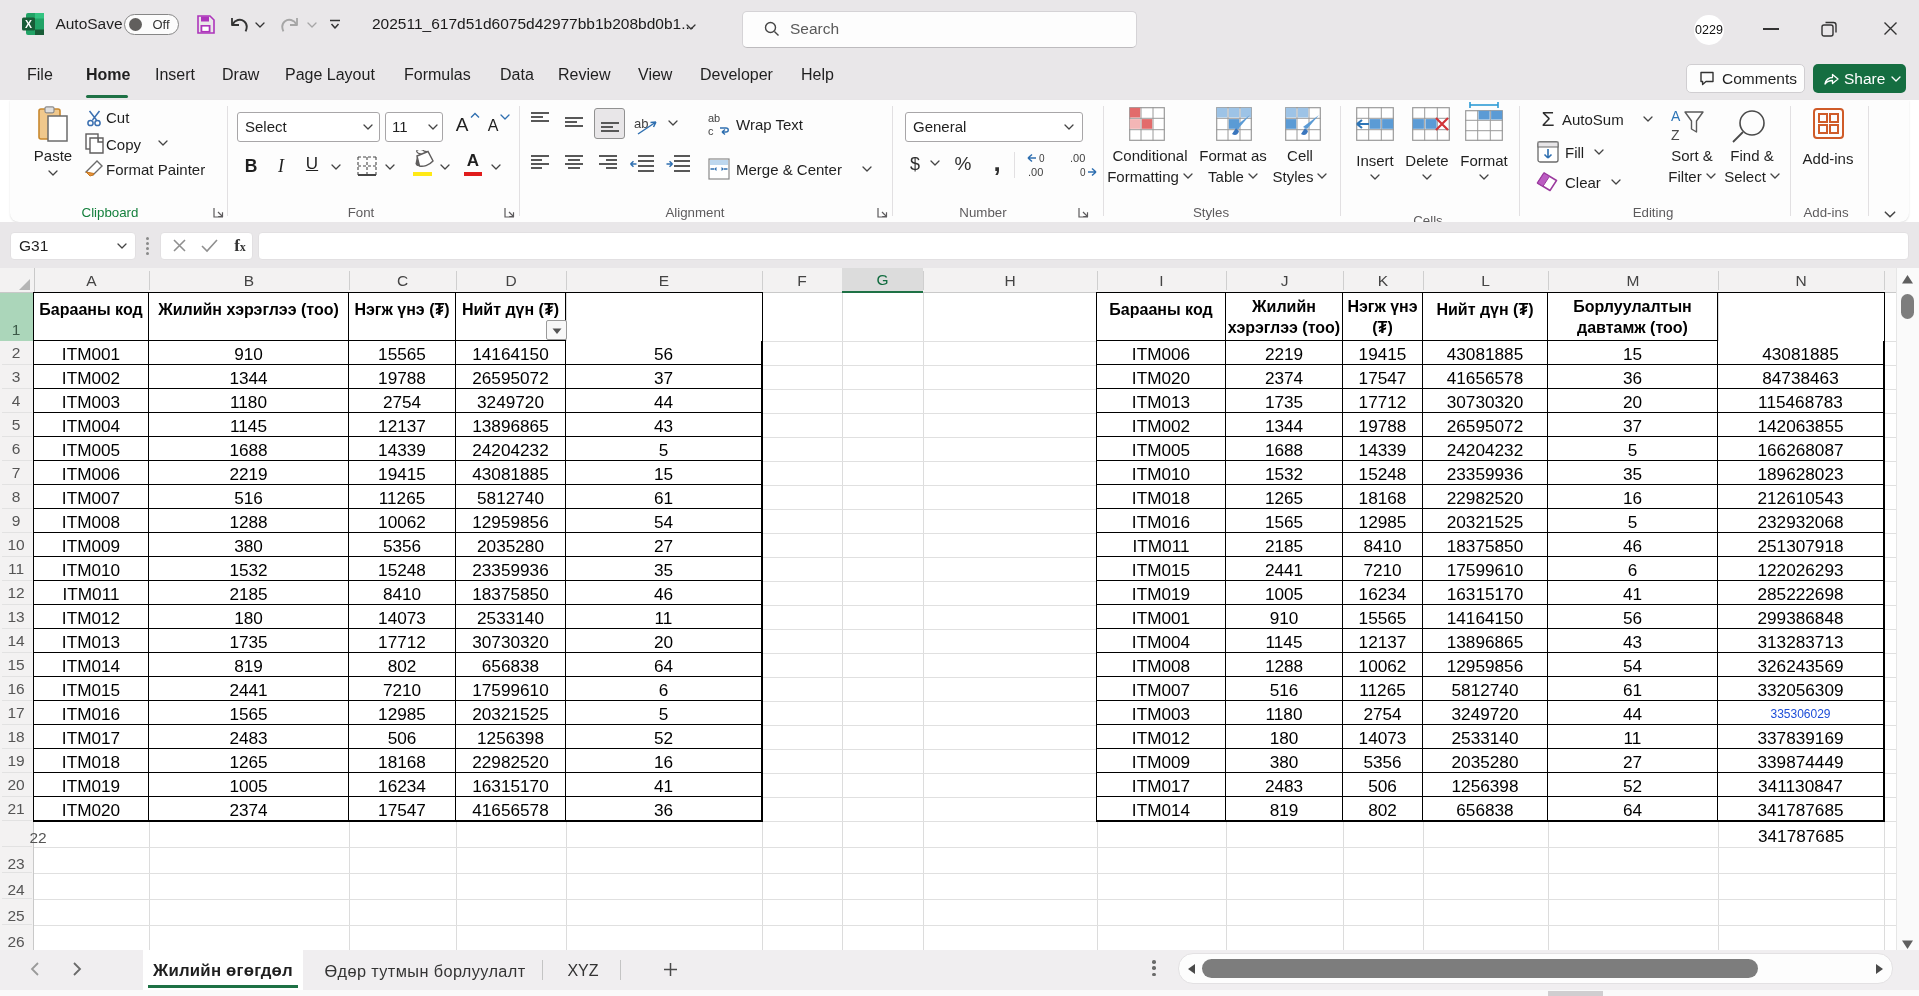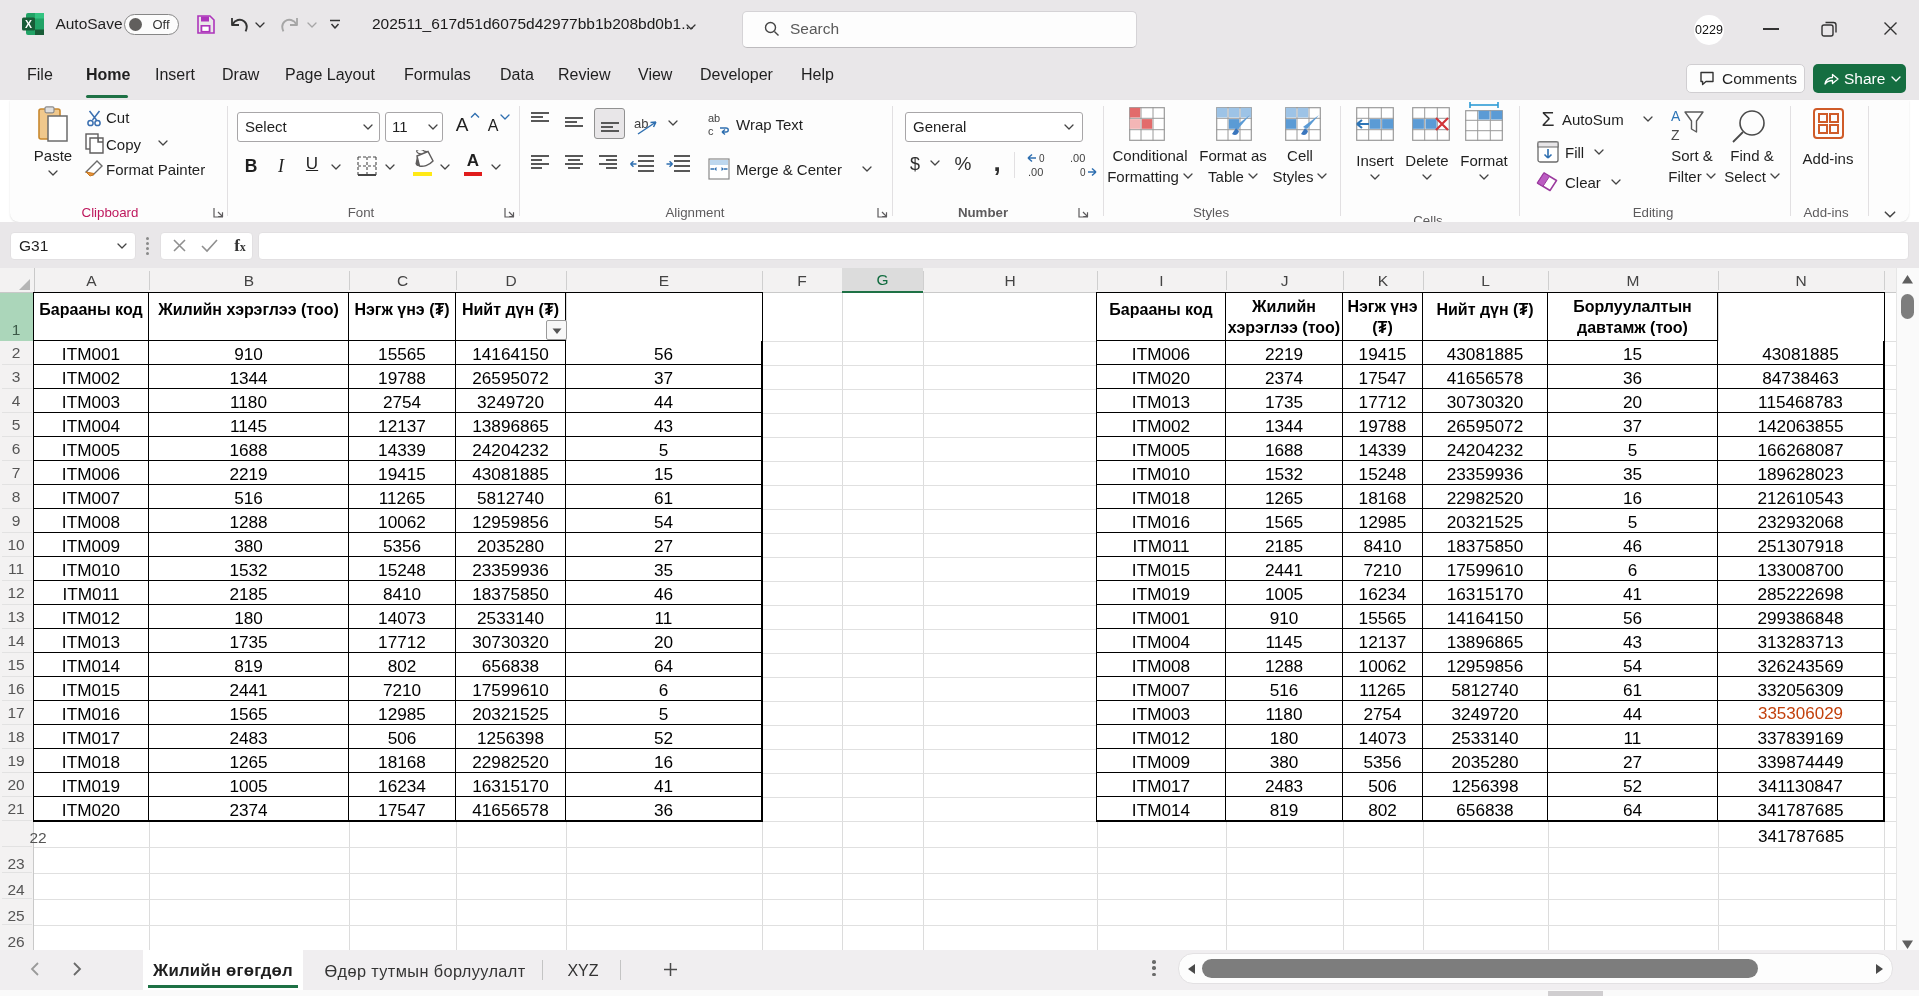--- a/index.html
+++ b/index.html
@@ -118,21 +118,21 @@
 </svg>
 <div style="position:absolute;left:106px;top:135px;width:45px;height:18px;display:flex;align-items:center;justify-content:flex-start;font-size:15px;color:#1f1f1f;font-weight:400;">Copy</div>
 <svg style="position:absolute;left:158px;top:140px" width="10" height="6" viewBox="0 0 10 6">
       <path d="M1 1 L5 5 L9 1" fill="none" stroke="#444" stroke-width="1.3" stroke-linecap="round" stroke-linejoin="round"></path>
     </svg>
 <svg style="position:absolute;left:84px;top:159px" width="20" height="20" viewBox="0 0 20 20">
 <path d="M2 13 L10 5 L13 2 L18 7 L9 16 z" fill="#fff" stroke="#6b6b6b" stroke-width="1.4"></path>
 <path d="M2 13 L6 17 L9 16 L10 14.5 z" fill="#e8953c" stroke="#c87820" stroke-width="1"></path>
 </svg>
 <div style="position:absolute;left:106px;top:160px;width:120px;height:18px;display:flex;align-items:center;justify-content:flex-start;font-size:15px;color:#1f1f1f;font-weight:400;">Format Painter</div>
-<div style="position:absolute;left:50px;top:204px;width:120px;height:16px;display:flex;align-items:center;justify-content:center;font-size:13.3px;color:#be185d;font-weight:400;">Clipboard</div>
+<div style="position:absolute;left:50px;top:204px;width:120px;height:16px;display:flex;align-items:center;justify-content:center;font-size:13.3px;color:#15803d;font-weight:400;">Clipboard</div>
 <svg style="position:absolute;left:212px;top:206px" width="13" height="13" viewBox="0 0 13 13">
 <path d="M2 2 V11 H11" fill="none" stroke="#5d5b5d" stroke-width="1.2"></path>
 <path d="M6 6 L10.5 10.5 M10.5 6.2 V10.5 H6.2" fill="none" stroke="#5d5b5d" stroke-width="1.2"></path>
 </svg>
 <div class="" style="position:absolute;left:237px;top:112px;width:143px;height:30px;background:#fff;border:1px solid #a8a6a8;border-radius:3px;"></div>
 <div style="position:absolute;left:245px;top:112px;width:80px;height:29px;display:flex;align-items:center;justify-content:flex-start;font-size:15px;color:#1f1f1f;font-weight:400;">Select</div>
 <svg style="position:absolute;left:363px;top:124px" width="10" height="6" viewBox="0 0 10 6">
       <path d="M1 1 L5 5 L9 1" fill="none" stroke="#444" stroke-width="1.3" stroke-linecap="round" stroke-linejoin="round"></path>
     </svg>
 <div class="" style="position:absolute;left:385px;top:112px;width:58px;height:30px;background:#fff;border:1px solid #a8a6a8;border-radius:3px;"></div>
@@ -281,21 +281,21 @@
 <svg style="position:absolute;left:1026px;top:152px" width="30" height="26" viewBox="0 0 30 26">
 <path d="M2 6 l4 -3.5 M2 6 l4 3.5 M2 6 H10" stroke="#2f6fb0" stroke-width="1.5" fill="none"></path>
 <text x="13" y="10" font-size="10" fill="#3f3f3f" font-family="Liberation Sans">0</text>
 <text x="2" y="24" font-size="11" fill="#3f3f3f" font-family="Liberation Sans">.00</text>
 </svg>
 <svg style="position:absolute;left:1068px;top:152px" width="30" height="26" viewBox="0 0 30 26">
 <text x="2" y="10" font-size="11" fill="#3f3f3f" font-family="Liberation Sans">.00</text>
 <path d="M28 20 l-4 -3.5 M28 20 l-4 3.5 M20 20 H28" stroke="#2f6fb0" stroke-width="1.5" fill="none"></path>
 <text x="12" y="24" font-size="10" fill="#3f3f3f" font-family="Liberation Sans">0</text>
 </svg>
-<div style="position:absolute;left:923px;top:204px;width:120px;height:16px;display:flex;align-items:center;justify-content:center;font-size:13.3px;color:#5d5b5d;font-weight:700;">Number</div>
+<div style="position:absolute;left:923px;top:204px;width:120px;height:16px;display:flex;align-items:center;justify-content:center;font-size:13.3px;color:#5d5b5d;font-weight:400;">Number</div>
 <svg style="position:absolute;left:1077px;top:206px" width="13" height="13" viewBox="0 0 13 13">
 <path d="M2 2 V11 H11" fill="none" stroke="#5d5b5d" stroke-width="1.2"></path>
 <path d="M6 6 L10.5 10.5 M10.5 6.2 V10.5 H6.2" fill="none" stroke="#5d5b5d" stroke-width="1.2"></path>
 </svg>
 <svg style="position:absolute;left:1129px;top:107px" width="36" height="48" viewBox="0 0 36 48">
       <rect x="0.7" y="0.7" width="34.6" height="32.6" fill="#fff" stroke="#9a9a9a" stroke-width="1.2"></rect>
       <path d="M12.0 0 V34" stroke="#9a9a9a" stroke-width="1"></path>
       <path d="M24.0 0 V34" stroke="#9a9a9a" stroke-width="1"></path>
       <path d="M0 11.3 H36" stroke="#9a9a9a" stroke-width="1"></path>
       <path d="M0 22.7 H36" stroke="#9a9a9a" stroke-width="1"></path>
@@ -755,21 +755,21 @@
 <div style="position:absolute;left:1226px;top:533px;width:117px;height:24px;background:#fff;border-right:1.3px solid #000;border-bottom:1.3px solid #000;display:flex;align-items:center;justify-content:center;text-align:center;font-size:17.2px;font-weight:400;color:#000;padding-top:3px;">2185</div>
 <div style="position:absolute;left:1343px;top:533px;width:80px;height:24px;background:#fff;border-right:1.3px solid #000;border-bottom:1.3px solid #000;display:flex;align-items:center;justify-content:center;text-align:center;font-size:17.2px;font-weight:400;color:#000;padding-top:3px;">8410</div>
 <div style="position:absolute;left:1423px;top:533px;width:125px;height:24px;background:#fff;border-right:1.3px solid #000;border-bottom:1.3px solid #000;display:flex;align-items:center;justify-content:center;text-align:center;font-size:17.2px;font-weight:400;color:#000;padding-top:3px;">18375850</div>
 <div style="position:absolute;left:1548px;top:533px;width:170px;height:24px;background:#fff;border-right:1.3px solid #000;border-bottom:1.3px solid #000;display:flex;align-items:center;justify-content:center;text-align:center;font-size:17.2px;font-weight:400;color:#000;padding-top:3px;">46</div>
 <div style="position:absolute;left:1718px;top:533px;width:166px;height:24px;background:#fff;border-right:1.3px solid #000;border-bottom:1.3px solid #000;display:flex;align-items:center;justify-content:center;text-align:center;font-size:17.2px;font-weight:400;color:#000;padding-top:3px;">251307918</div>
 <div style="position:absolute;left:1097px;top:557px;width:129px;height:24px;background:#fff;border-right:1.3px solid #000;border-bottom:1.3px solid #000;display:flex;align-items:center;justify-content:center;text-align:center;font-size:17.2px;font-weight:400;color:#000;padding-top:3px;">ITM015</div>
 <div style="position:absolute;left:1226px;top:557px;width:117px;height:24px;background:#fff;border-right:1.3px solid #000;border-bottom:1.3px solid #000;display:flex;align-items:center;justify-content:center;text-align:center;font-size:17.2px;font-weight:400;color:#000;padding-top:3px;">2441</div>
 <div style="position:absolute;left:1343px;top:557px;width:80px;height:24px;background:#fff;border-right:1.3px solid #000;border-bottom:1.3px solid #000;display:flex;align-items:center;justify-content:center;text-align:center;font-size:17.2px;font-weight:400;color:#000;padding-top:3px;">7210</div>
 <div style="position:absolute;left:1423px;top:557px;width:125px;height:24px;background:#fff;border-right:1.3px solid #000;border-bottom:1.3px solid #000;display:flex;align-items:center;justify-content:center;text-align:center;font-size:17.2px;font-weight:400;color:#000;padding-top:3px;">17599610</div>
 <div style="position:absolute;left:1548px;top:557px;width:170px;height:24px;background:#fff;border-right:1.3px solid #000;border-bottom:1.3px solid #000;display:flex;align-items:center;justify-content:center;text-align:center;font-size:17.2px;font-weight:400;color:#000;padding-top:3px;">6</div>
-<div style="position:absolute;left:1718px;top:557px;width:166px;height:24px;background:#fff;border-right:1.3px solid #000;border-bottom:1.3px solid #000;display:flex;align-items:center;justify-content:center;text-align:center;font-size:17.2px;font-weight:400;color:#000;padding-top:3px;">133008700</div>
+<div style="position:absolute;left:1718px;top:557px;width:166px;height:24px;background:#fff;border-right:1.3px solid #000;border-bottom:1.3px solid #000;display:flex;align-items:center;justify-content:center;text-align:center;font-size:17.2px;font-weight:400;color:#000;padding-top:3px;">122026293</div>
 <div style="position:absolute;left:1097px;top:581px;width:129px;height:24px;background:#fff;border-right:1.3px solid #000;border-bottom:1.3px solid #000;display:flex;align-items:center;justify-content:center;text-align:center;font-size:17.2px;font-weight:400;color:#000;padding-top:3px;">ITM019</div>
 <div style="position:absolute;left:1226px;top:581px;width:117px;height:24px;background:#fff;border-right:1.3px solid #000;border-bottom:1.3px solid #000;display:flex;align-items:center;justify-content:center;text-align:center;font-size:17.2px;font-weight:400;color:#000;padding-top:3px;">1005</div>
 <div style="position:absolute;left:1343px;top:581px;width:80px;height:24px;background:#fff;border-right:1.3px solid #000;border-bottom:1.3px solid #000;display:flex;align-items:center;justify-content:center;text-align:center;font-size:17.2px;font-weight:400;color:#000;padding-top:3px;">16234</div>
 <div style="position:absolute;left:1423px;top:581px;width:125px;height:24px;background:#fff;border-right:1.3px solid #000;border-bottom:1.3px solid #000;display:flex;align-items:center;justify-content:center;text-align:center;font-size:17.2px;font-weight:400;color:#000;padding-top:3px;">16315170</div>
 <div style="position:absolute;left:1548px;top:581px;width:170px;height:24px;background:#fff;border-right:1.3px solid #000;border-bottom:1.3px solid #000;display:flex;align-items:center;justify-content:center;text-align:center;font-size:17.2px;font-weight:400;color:#000;padding-top:3px;">41</div>
 <div style="position:absolute;left:1718px;top:581px;width:166px;height:24px;background:#fff;border-right:1.3px solid #000;border-bottom:1.3px solid #000;display:flex;align-items:center;justify-content:center;text-align:center;font-size:17.2px;font-weight:400;color:#000;padding-top:3px;">285222698</div>
 <div style="position:absolute;left:1097px;top:605px;width:129px;height:24px;background:#fff;border-right:1.3px solid #000;border-bottom:1.3px solid #000;display:flex;align-items:center;justify-content:center;text-align:center;font-size:17.2px;font-weight:400;color:#000;padding-top:3px;">ITM001</div>
 <div style="position:absolute;left:1226px;top:605px;width:117px;height:24px;background:#fff;border-right:1.3px solid #000;border-bottom:1.3px solid #000;display:flex;align-items:center;justify-content:center;text-align:center;font-size:17.2px;font-weight:400;color:#000;padding-top:3px;">910</div>
 <div style="position:absolute;left:1343px;top:605px;width:80px;height:24px;background:#fff;border-right:1.3px solid #000;border-bottom:1.3px solid #000;display:flex;align-items:center;justify-content:center;text-align:center;font-size:17.2px;font-weight:400;color:#000;padding-top:3px;">15565</div>
 <div style="position:absolute;left:1423px;top:605px;width:125px;height:24px;background:#fff;border-right:1.3px solid #000;border-bottom:1.3px solid #000;display:flex;align-items:center;justify-content:center;text-align:center;font-size:17.2px;font-weight:400;color:#000;padding-top:3px;">14164150</div>
@@ -791,21 +791,21 @@
 <div style="position:absolute;left:1226px;top:677px;width:117px;height:24px;background:#fff;border-right:1.3px solid #000;border-bottom:1.3px solid #000;display:flex;align-items:center;justify-content:center;text-align:center;font-size:17.2px;font-weight:400;color:#000;padding-top:3px;">516</div>
 <div style="position:absolute;left:1343px;top:677px;width:80px;height:24px;background:#fff;border-right:1.3px solid #000;border-bottom:1.3px solid #000;display:flex;align-items:center;justify-content:center;text-align:center;font-size:17.2px;font-weight:400;color:#000;padding-top:3px;">11265</div>
 <div style="position:absolute;left:1423px;top:677px;width:125px;height:24px;background:#fff;border-right:1.3px solid #000;border-bottom:1.3px solid #000;display:flex;align-items:center;justify-content:center;text-align:center;font-size:17.2px;font-weight:400;color:#000;padding-top:3px;">5812740</div>
 <div style="position:absolute;left:1548px;top:677px;width:170px;height:24px;background:#fff;border-right:1.3px solid #000;border-bottom:1.3px solid #000;display:flex;align-items:center;justify-content:center;text-align:center;font-size:17.2px;font-weight:400;color:#000;padding-top:3px;">61</div>
 <div style="position:absolute;left:1718px;top:677px;width:166px;height:24px;background:#fff;border-right:1.3px solid #000;border-bottom:1.3px solid #000;display:flex;align-items:center;justify-content:center;text-align:center;font-size:17.2px;font-weight:400;color:#000;padding-top:3px;">332056309</div>
 <div style="position:absolute;left:1097px;top:701px;width:129px;height:24px;background:#fff;border-right:1.3px solid #000;border-bottom:1.3px solid #000;display:flex;align-items:center;justify-content:center;text-align:center;font-size:17.2px;font-weight:400;color:#000;padding-top:3px;">ITM003</div>
 <div style="position:absolute;left:1226px;top:701px;width:117px;height:24px;background:#fff;border-right:1.3px solid #000;border-bottom:1.3px solid #000;display:flex;align-items:center;justify-content:center;text-align:center;font-size:17.2px;font-weight:400;color:#000;padding-top:3px;">1180</div>
 <div style="position:absolute;left:1343px;top:701px;width:80px;height:24px;background:#fff;border-right:1.3px solid #000;border-bottom:1.3px solid #000;display:flex;align-items:center;justify-content:center;text-align:center;font-size:17.2px;font-weight:400;color:#000;padding-top:3px;">2754</div>
 <div style="position:absolute;left:1423px;top:701px;width:125px;height:24px;background:#fff;border-right:1.3px solid #000;border-bottom:1.3px solid #000;display:flex;align-items:center;justify-content:center;text-align:center;font-size:17.2px;font-weight:400;color:#000;padding-top:3px;">3249720</div>
 <div style="position:absolute;left:1548px;top:701px;width:170px;height:24px;background:#fff;border-right:1.3px solid #000;border-bottom:1.3px solid #000;display:flex;align-items:center;justify-content:center;text-align:center;font-size:17.2px;font-weight:400;color:#000;padding-top:3px;">44</div>
-<div style="position:absolute;left:1718px;top:701px;width:166px;height:24px;background:#fff;border-right:1.3px solid #000;border-bottom:1.3px solid #000;display:flex;align-items:center;justify-content:center;text-align:center;font-size:17px;font-weight:400;color:#c2410c;padding-top:3px;">335306029</div>
+<div style="position:absolute;left:1718px;top:701px;width:166px;height:24px;background:#fff;border-right:1.3px solid #000;border-bottom:1.3px solid #000;display:flex;align-items:center;justify-content:center;text-align:center;font-size:12px;font-weight:400;color:#1d4ed8;padding-top:3px;">335306029</div>
 <div style="position:absolute;left:1097px;top:725px;width:129px;height:24px;background:#fff;border-right:1.3px solid #000;border-bottom:1.3px solid #000;display:flex;align-items:center;justify-content:center;text-align:center;font-size:17.2px;font-weight:400;color:#000;padding-top:3px;">ITM012</div>
 <div style="position:absolute;left:1226px;top:725px;width:117px;height:24px;background:#fff;border-right:1.3px solid #000;border-bottom:1.3px solid #000;display:flex;align-items:center;justify-content:center;text-align:center;font-size:17.2px;font-weight:400;color:#000;padding-top:3px;">180</div>
 <div style="position:absolute;left:1343px;top:725px;width:80px;height:24px;background:#fff;border-right:1.3px solid #000;border-bottom:1.3px solid #000;display:flex;align-items:center;justify-content:center;text-align:center;font-size:17.2px;font-weight:400;color:#000;padding-top:3px;">14073</div>
 <div style="position:absolute;left:1423px;top:725px;width:125px;height:24px;background:#fff;border-right:1.3px solid #000;border-bottom:1.3px solid #000;display:flex;align-items:center;justify-content:center;text-align:center;font-size:17.2px;font-weight:400;color:#000;padding-top:3px;">2533140</div>
 <div style="position:absolute;left:1548px;top:725px;width:170px;height:24px;background:#fff;border-right:1.3px solid #000;border-bottom:1.3px solid #000;display:flex;align-items:center;justify-content:center;text-align:center;font-size:17.2px;font-weight:400;color:#000;padding-top:3px;">11</div>
 <div style="position:absolute;left:1718px;top:725px;width:166px;height:24px;background:#fff;border-right:1.3px solid #000;border-bottom:1.3px solid #000;display:flex;align-items:center;justify-content:center;text-align:center;font-size:17.2px;font-weight:400;color:#000;padding-top:3px;">337839169</div>
 <div style="position:absolute;left:1097px;top:749px;width:129px;height:24px;background:#fff;border-right:1.3px solid #000;border-bottom:1.3px solid #000;display:flex;align-items:center;justify-content:center;text-align:center;font-size:17.2px;font-weight:400;color:#000;padding-top:3px;">ITM009</div>
 <div style="position:absolute;left:1226px;top:749px;width:117px;height:24px;background:#fff;border-right:1.3px solid #000;border-bottom:1.3px solid #000;display:flex;align-items:center;justify-content:center;text-align:center;font-size:17.2px;font-weight:400;color:#000;padding-top:3px;">380</div>
 <div style="position:absolute;left:1343px;top:749px;width:80px;height:24px;background:#fff;border-right:1.3px solid #000;border-bottom:1.3px solid #000;display:flex;align-items:center;justify-content:center;text-align:center;font-size:17.2px;font-weight:400;color:#000;padding-top:3px;">5356</div>
 <div style="position:absolute;left:1423px;top:749px;width:125px;height:24px;background:#fff;border-right:1.3px solid #000;border-bottom:1.3px solid #000;display:flex;align-items:center;justify-content:center;text-align:center;font-size:17.2px;font-weight:400;color:#000;padding-top:3px;">2035280</div>

